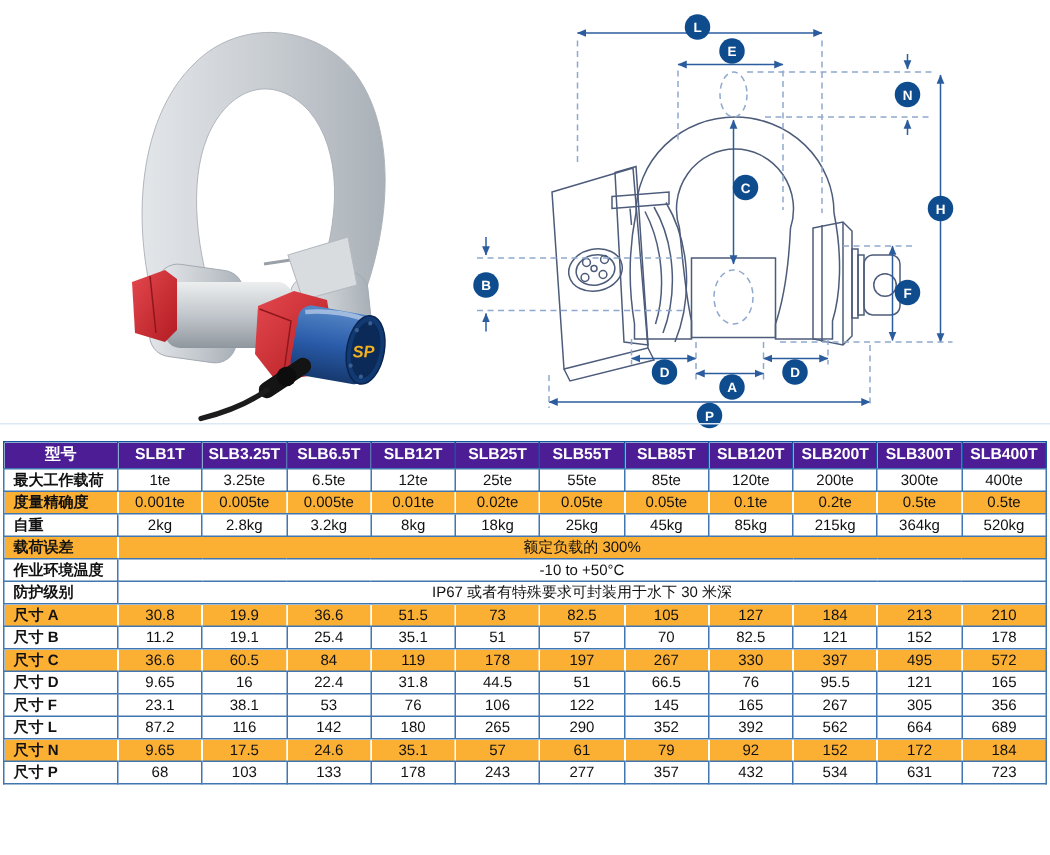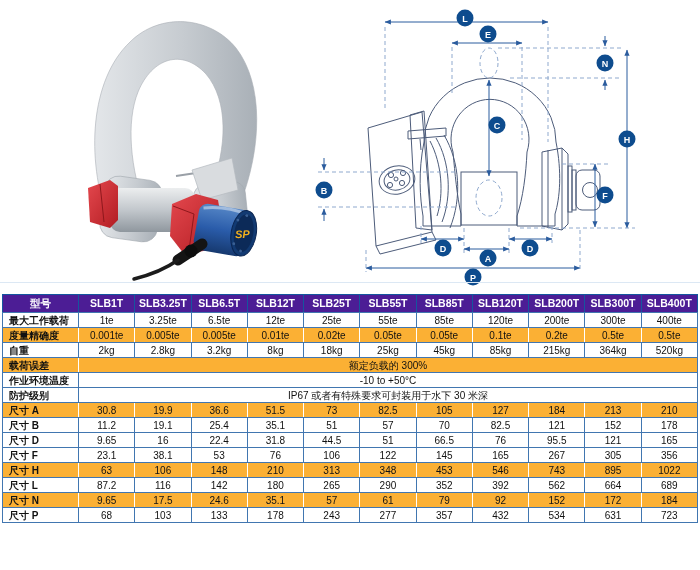--- a/index.html
+++ b/index.html
@@ -338,20 +338,34 @@
         <td>25.4</td>
         <td>35.1</td>
         <td>51</td>
         <td>57</td>
         <td>70</td>
         <td>82.5</td>
         <td>121</td>
         <td>152</td>
         <td>178</td>
       </tr>
+      <tr class="band">
+        <td class="lbl">尺寸 C</td>
+        <td>36.6</td>
+        <td>60.5</td>
+        <td>84</td>
+        <td>119</td>
+        <td>178</td>
+        <td>197</td>
+        <td>267</td>
+        <td>330</td>
+        <td>397</td>
+        <td>495</td>
+        <td>572</td>
+      </tr>
       <tr>
         <td class="lbl">尺寸 D</td>
         <td>9.65</td>
         <td>16</td>
         <td>22.4</td>
         <td>31.8</td>
         <td>44.5</td>
         <td>51</td>
         <td>66.5</td>
         <td>76</td>
@@ -365,34 +379,20 @@
         <td>38.1</td>
         <td>53</td>
         <td>76</td>
         <td>106</td>
         <td>122</td>
         <td>145</td>
         <td>165</td>
         <td>267</td>
         <td>305</td>
         <td>356</td>
-      </tr>
-      <tr class="band">
-        <td class="lbl">尺寸 H</td>
-        <td>63</td>
-        <td>106</td>
-        <td>148</td>
-        <td>210</td>
-        <td>313</td>
-        <td>348</td>
-        <td>453</td>
-        <td>546</td>
-        <td>743</td>
-        <td>895</td>
-        <td>1022</td>
       </tr>
       <tr>
         <td class="lbl">尺寸 L</td>
         <td>87.2</td>
         <td>116</td>
         <td>142</td>
         <td>180</td>
         <td>265</td>
         <td>290</td>
         <td>352</td>

